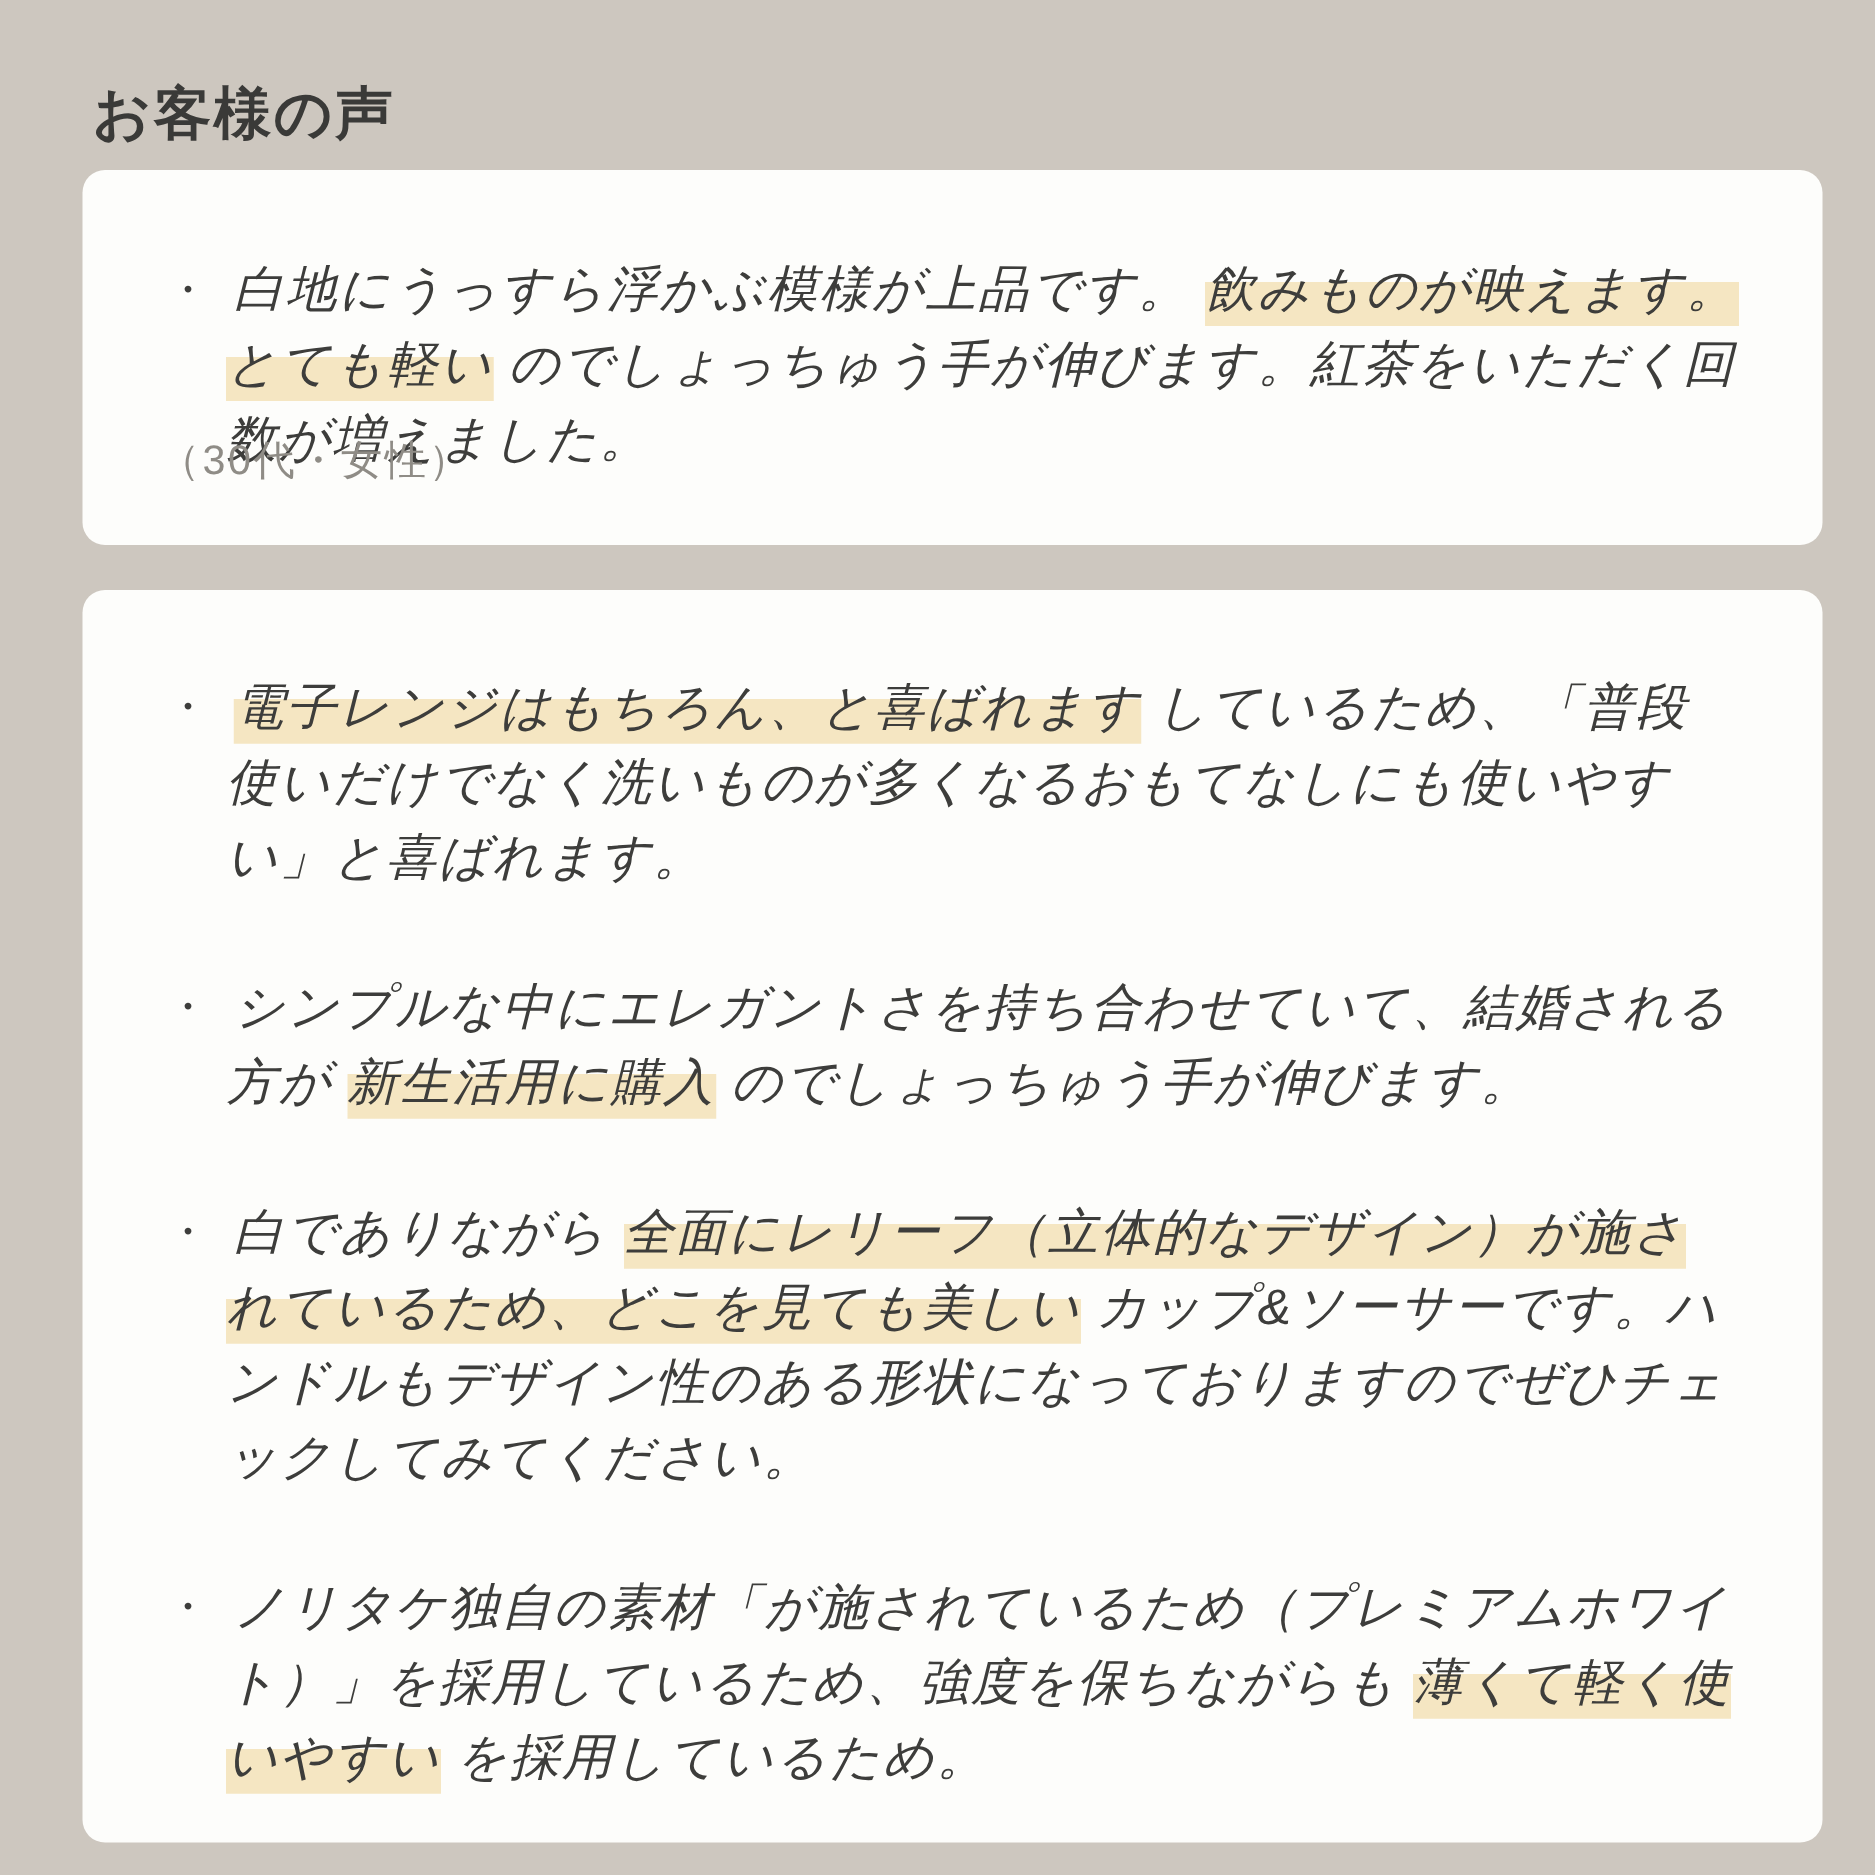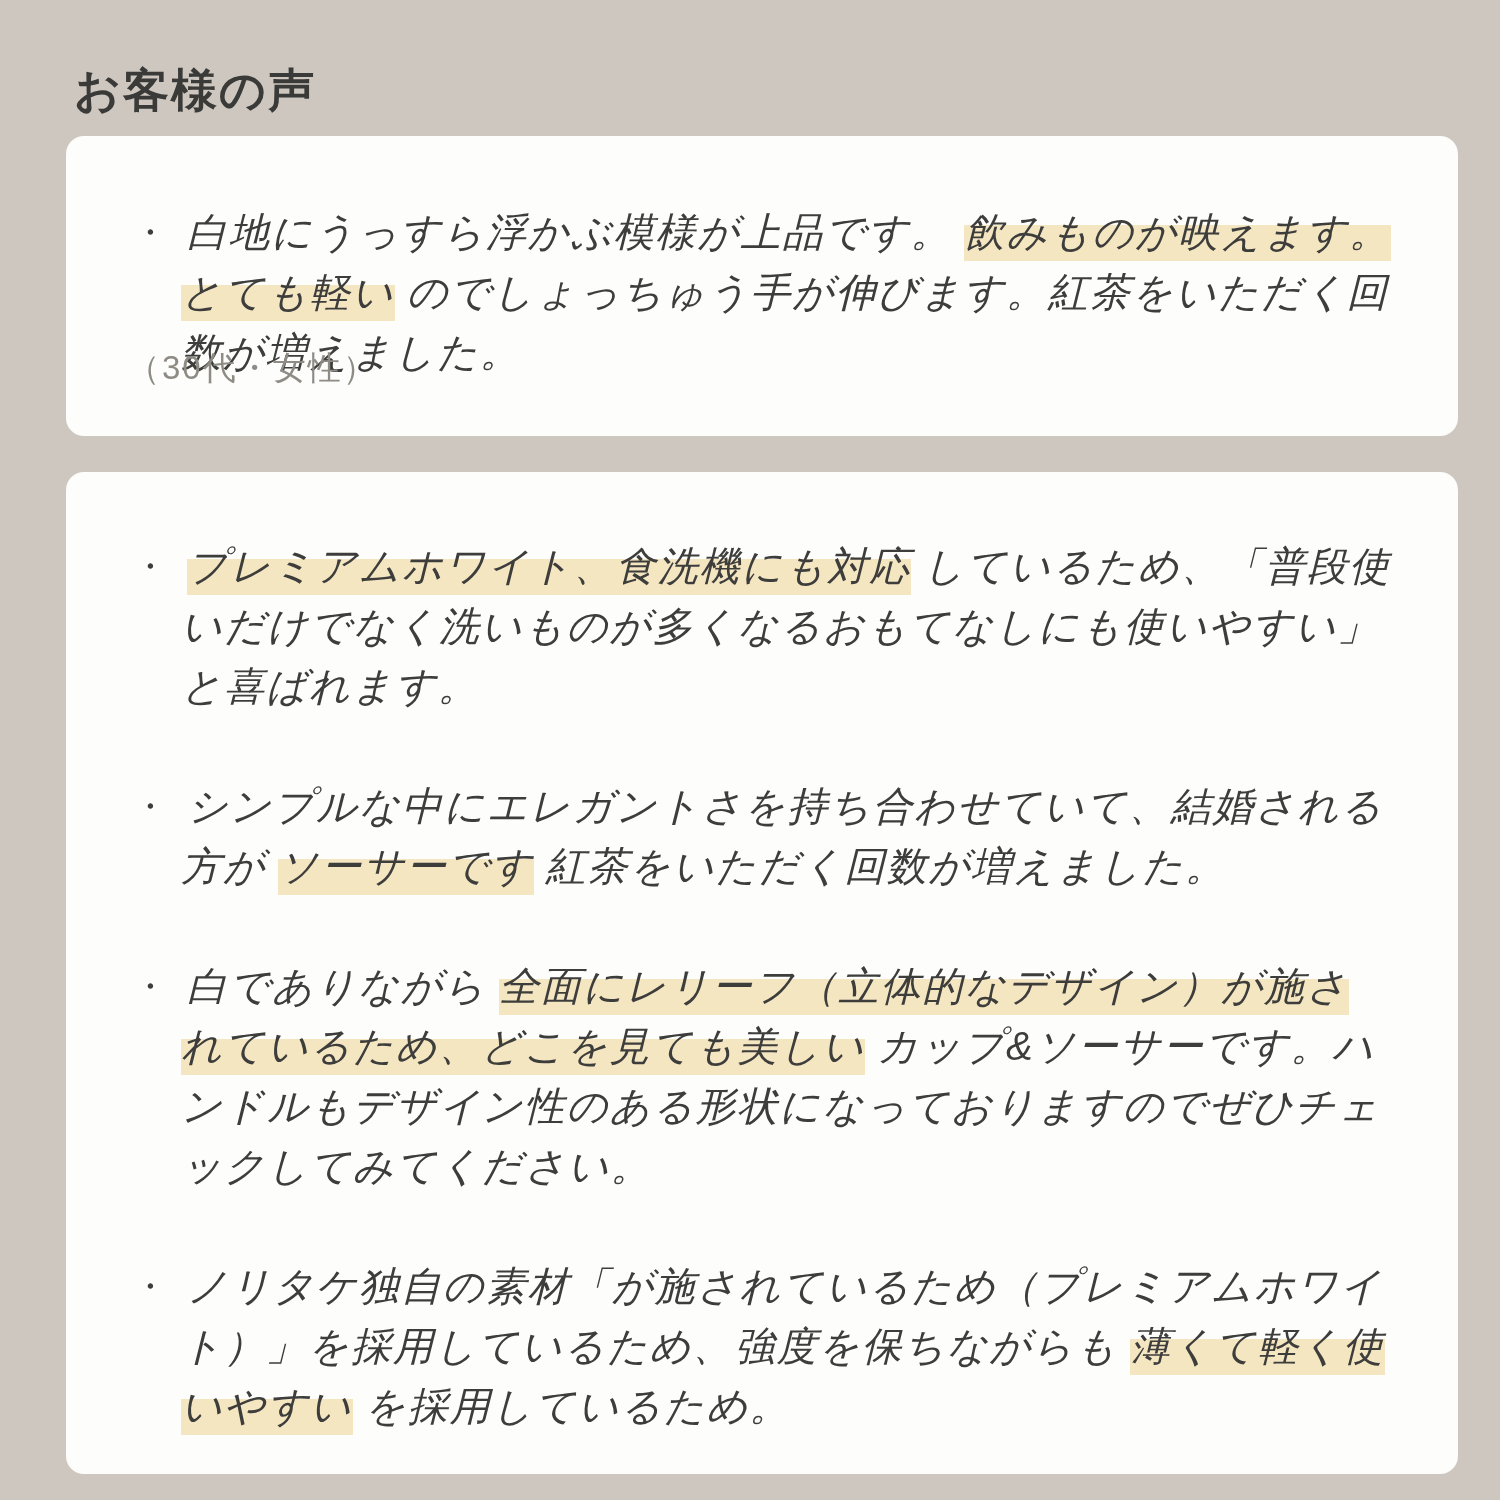--- a/index.html
+++ b/index.html
@@ -89,26 +89,26 @@
       <div class="text"><span>白地にうっすら浮かぶ模様が上品です。</span><span class="hl">飲みものが映えます。とても軽い</span><span>のでしょっちゅう手が伸びます。紅茶をいただく回数が増えました。</span></div>
     </div>
     <div class="attribution">（30代・女性）</div>
   </div>
 
 
   <div class="card card-staff">
 
     <div class="bullet">
       <span class="marker">・</span>
-      <div class="text"><span class="hl">プレミアムホワイト、食洗機にも対応</span><span>しているため、「普段使いだけでなく洗いものが多くなるおもてなしにも使いやすい」と喜ばれます。</span></div>
+      <div class="text"><span class="hl">電子レンジはもちろん、と喜ばれます</span><span>しているため、「普段使いだけでなく洗いものが多くなるおもてなしにも使いやすい」と喜ばれます。</span></div>
     </div>
 
     <div class="bullet">
       <span class="marker">・</span>
-      <div class="text"><span>シンプルな中にエレガントさを持ち合わせていて、結婚される方が</span><span class="hl">ソーサーです</span><span>紅茶をいただく回数が増えました。</span></div>
+      <div class="text"><span>シンプルな中にエレガントさを持ち合わせていて、結婚される方が</span><span class="hl">新生活用に購入</span><span>のでしょっちゅう手が伸びます。</span></div>
     </div>
 
     <div class="bullet">
       <span class="marker">・</span>
       <div class="text"><span>白でありながら</span><span class="hl">全面にレリーフ（立体的なデザイン）が施されているため、どこを見ても美しい</span><span>カップ&amp;ソーサーです。ハンドルもデザイン性のある形状になっておりますのでぜひチェックしてみてください。</span></div>
     </div>
 
     <div class="bullet">
       <span class="marker">・</span>
       <div class="text"><span>ノリタケ独自の素材「が施されているため（プレミアムホワイト）」を採用しているため、強度を保ちながらも</span><span class="hl">薄くて軽く使いやすい</span><span>を採用しているため。</span></div>

